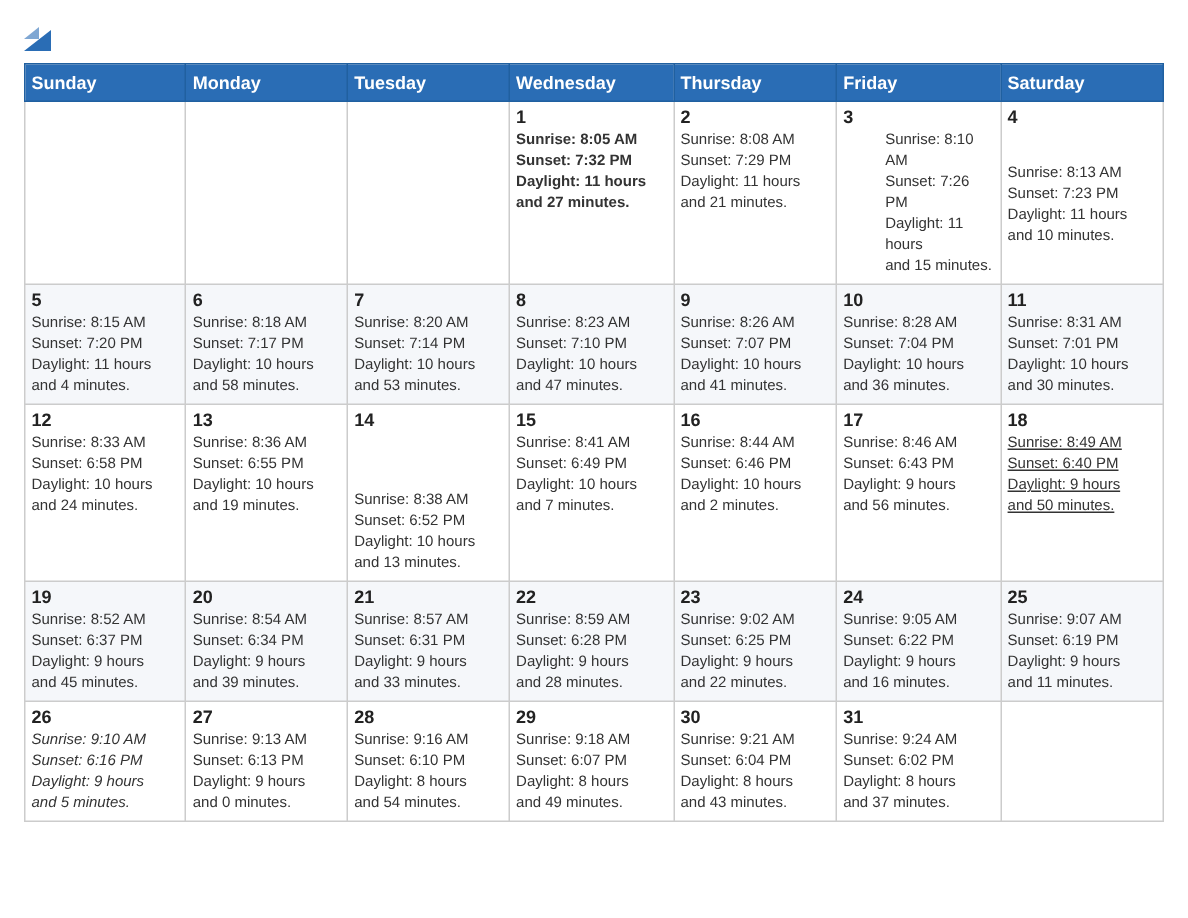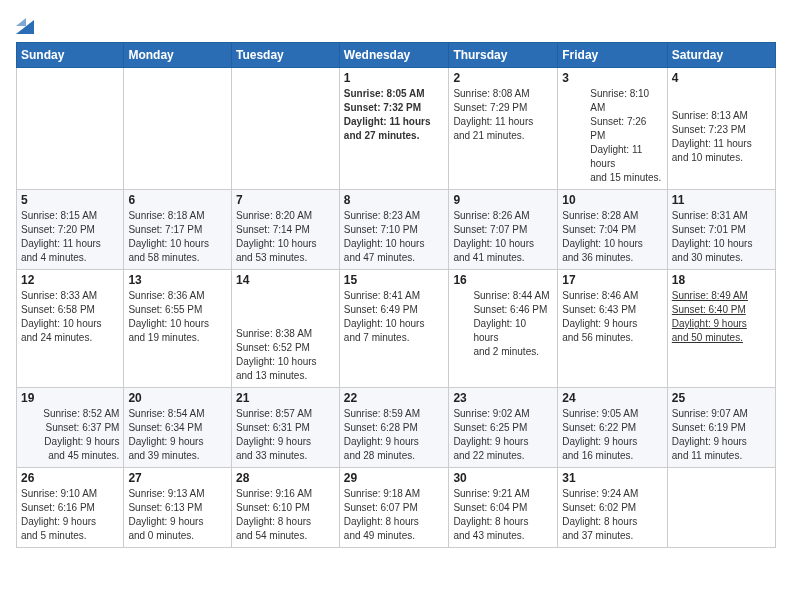--- a/index.html
+++ b/index.html
@@ -248,21 +248,21 @@
           </td>
           <td>
             <span class="day-number">15</span>
             <div class="day-info" style="white-space: pre-line;">Sunrise: 8:41 AM
 Sunset: 6:49 PM
 Daylight: 10 hours
 and 7 minutes.</div>
           </td>
           <td>
             <span class="day-number">16</span>
-            <div class="day-info" style="white-space: pre-line; margin-left: 20px;">Sunrise: 8:44 AM
+            <div class="day-info" style="white-space: pre-line;">Sunrise: 8:44 AM
 Sunset: 6:46 PM
 Daylight: 10 hours
 and 2 minutes.</div>
           </td>
           <td>
             <span class="day-number">17</span>
             <div class="day-info" style="white-space: pre-line;">Sunrise: 8:46 AM
 Sunset: 6:43 PM
 Daylight: 9 hours
 and 56 minutes.</div>
@@ -271,21 +271,21 @@
             <span class="day-number">18</span>
             <div class="day-info" style="white-space: pre-line; text-decoration: underline;">Sunrise: 8:49 AM
 Sunset: 6:40 PM
 Daylight: 9 hours
 and 50 minutes.</div>
           </td>
         </tr>
         <tr>
           <td>
             <span class="day-number">19</span>
-            <div class="day-info" style="white-space: pre-line; text-align: right;">Sunrise: 8:52 AM
+            <div class="day-info" style="white-space: pre-line;">Sunrise: 8:52 AM
 Sunset: 6:37 PM
 Daylight: 9 hours
 and 45 minutes.</div>
           </td>
           <td>
             <span class="day-number">20</span>
             <div class="day-info" style="white-space: pre-line;">Sunrise: 8:54 AM
 Sunset: 6:34 PM
 Daylight: 9 hours
 and 39 minutes.</div>
@@ -322,21 +322,21 @@
             <span class="day-number">25</span>
             <div class="day-info" style="white-space: pre-line;">Sunrise: 9:07 AM
 Sunset: 6:19 PM
 Daylight: 9 hours
 and 11 minutes.</div>
           </td>
         </tr>
         <tr>
           <td>
             <span class="day-number">26</span>
-            <div class="day-info" style="white-space: pre-line;">Sunrise: 9:10 AM
+            <div class="day-info" style="white-space: pre-line; font-style: italic;">Sunrise: 9:10 AM
 Sunset: 6:16 PM
 Daylight: 9 hours
 and 5 minutes.</div>
           </td>
           <td>
             <span class="day-number">27</span>
             <div class="day-info" style="white-space: pre-line;">Sunrise: 9:13 AM
 Sunset: 6:13 PM
 Daylight: 9 hours
 and 0 minutes.</div>

